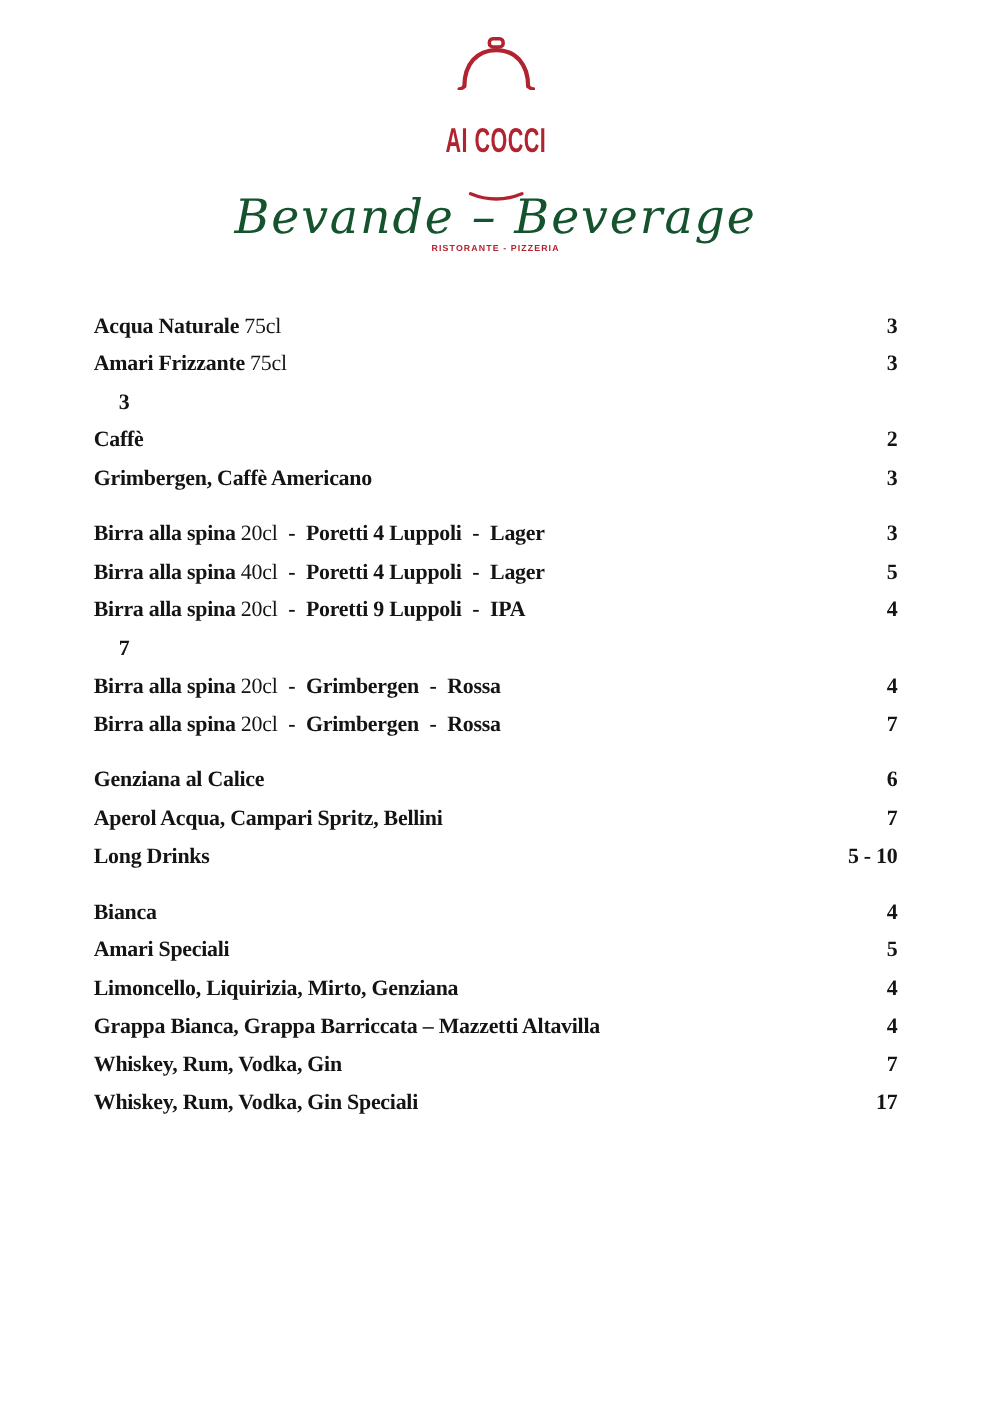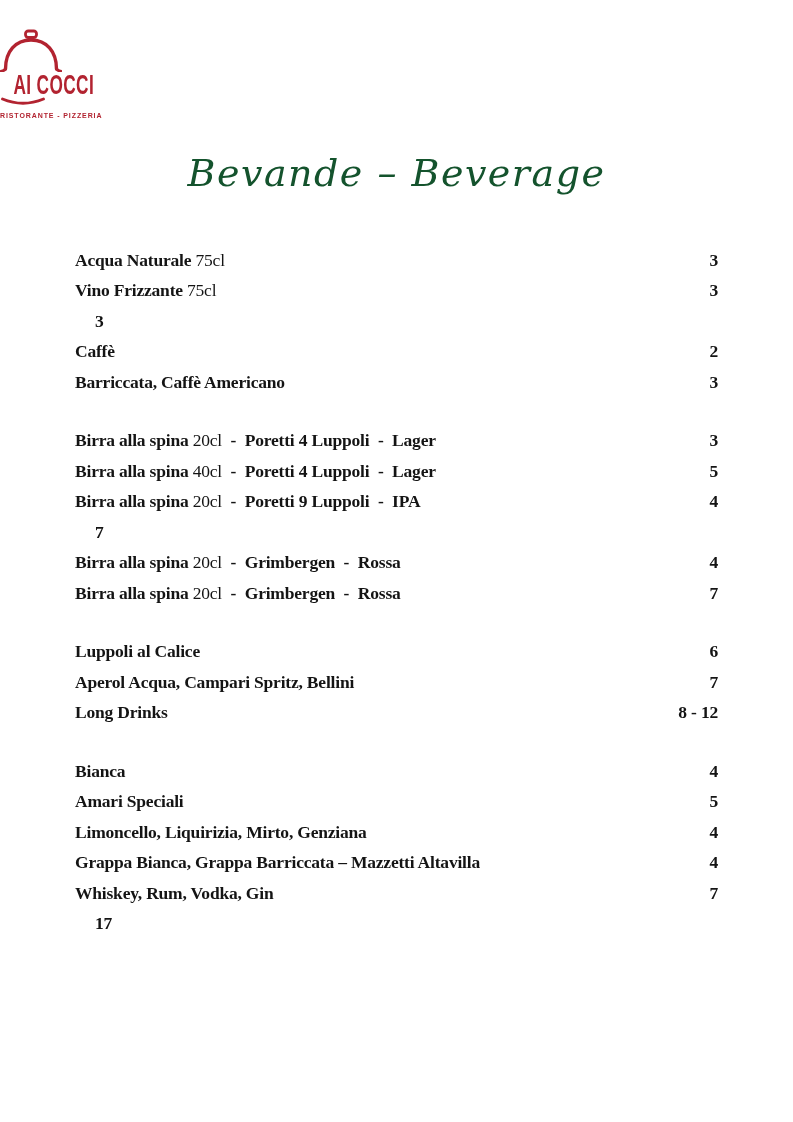--- a/index.html
+++ b/index.html
@@ -11,23 +11,24 @@
     font-family: "Liberation Serif", serif;
     color: #161616;
     overflow: hidden;
     --brand: #B22330;
   }
 
   
   .logo-block {
     position: absolute;
     top: 29px; left: 0; width: 100%;
-    display: flex; flex-direction: column; align-items: flex-start;
+    display: flex; flex-direction: column; align-items: center;
     color: var(--brand);
     line-height: 1;
+    gap: 28px;
   }
   .logo-name {
     font-family: "Liberation Sans", sans-serif;
     font-weight: 700;
     font-size: 23px;
     letter-spacing: 0.5px;
     transform: scale(0.75, 1.2);
     transform-origin: center top;
     margin-top: -1px;
     white-space: nowrap;
@@ -54,21 +55,21 @@
     font-size: 38px;
     letter-spacing: 1.5px;
     color: #14532d;
   }
 
   
   .menu {
     position: absolute;
     top: 245px; left: 75px; width: 643px;
   }
-  .menu-section + .menu-section { margin-top: 28px; }
+  .menu-section + .menu-section { margin-top: 14px; }
   .row {
     height: 30.5px;
     display: flex;
     justify-content: space-between;
     align-items: center;
     font-size: 17.5px;
     letter-spacing: -0.2px;
     color: #141414;
   }
   .item-name { white-space: nowrap; }
@@ -97,32 +98,32 @@
 
   <h1 class="page-title">Bevande – Beverage</h1>
 
   <main class="menu">
       <section class="menu-section">
         <div class="row">
           <span class="item-name"><span class="seg-bold">Acqua Naturale </span><span class="seg-light">75cl</span></span>
           <span class="price">3</span>
         </div>
         <div class="row">
-          <span class="item-name"><span class="seg-bold">Vino Frizzante </span><span class="seg-light">75cl</span></span>
+          <span class="item-name"><span class="seg-bold">Amari Frizzante </span><span class="seg-light">75cl</span></span>
           <span class="price">3</span>
         </div>
         <div class="row">
           <span class="price">3</span>
         </div>
         <div class="row">
           <span class="item-name"><span class="seg-bold">Caffè</span></span>
           <span class="price">2</span>
         </div>
         <div class="row">
-          <span class="item-name"><span class="seg-bold">Barriccata, Caffè Americano</span></span>
+          <span class="item-name"><span class="seg-bold">Grimbergen, Caffè Americano</span></span>
           <span class="price">3</span>
         </div>
       </section>
       <section class="menu-section">
         <div class="row">
           <span class="item-name"><span class="seg-bold">Birra alla spina </span><span class="seg-light">20cl</span><span class="seg-bold"> - Poretti 4 Luppoli - Lager</span></span>
           <span class="price">3</span>
         </div>
         <div class="row">
           <span class="item-name"><span class="seg-bold">Birra alla spina </span><span class="seg-light">40cl</span><span class="seg-bold"> - Poretti 4 Luppoli - Lager</span></span>
@@ -139,30 +140,30 @@
           <span class="item-name"><span class="seg-bold">Birra alla spina </span><span class="seg-light">20cl</span><span class="seg-bold"> - Grimbergen - Rossa</span></span>
           <span class="price">4</span>
         </div>
         <div class="row">
           <span class="item-name"><span class="seg-bold">Birra alla spina </span><span class="seg-light">20cl</span><span class="seg-bold"> - Grimbergen - Rossa</span></span>
           <span class="price">7</span>
         </div>
       </section>
       <section class="menu-section">
         <div class="row">
-          <span class="item-name"><span class="seg-bold">Luppoli al Calice</span></span>
+          <span class="item-name"><span class="seg-bold">Genziana al Calice</span></span>
           <span class="price">6</span>
         </div>
         <div class="row">
           <span class="item-name"><span class="seg-bold">Aperol Acqua, Campari Spritz, Bellini</span></span>
           <span class="price">7</span>
         </div>
         <div class="row">
           <span class="item-name"><span class="seg-bold">Long Drinks</span></span>
-          <span class="price">8 - 12</span>
+          <span class="price">5 - 10</span>
         </div>
       </section>
       <section class="menu-section">
         <div class="row">
           <span class="item-name"><span class="seg-bold">Bianca</span></span>
           <span class="price">4</span>
         </div>
         <div class="row">
           <span class="item-name"><span class="seg-bold">Amari Speciali</span></span>
           <span class="price">5</span>
@@ -173,18 +174,19 @@
         </div>
         <div class="row">
           <span class="item-name"><span class="seg-bold">Grappa Bianca, Grappa Barriccata – Mazzetti Altavilla</span></span>
           <span class="price">4</span>
         </div>
         <div class="row">
           <span class="item-name"><span class="seg-bold">Whiskey, Rum, Vodka, Gin</span></span>
           <span class="price">7</span>
         </div>
         <div class="row">
+          <span class="item-name"><span class="seg-bold">Whiskey, Rum, Vodka, Gin Speciali</span></span>
           <span class="price">17</span>
         </div>
       </section>
     </main>
 
 </div>
 
 </body></html>

